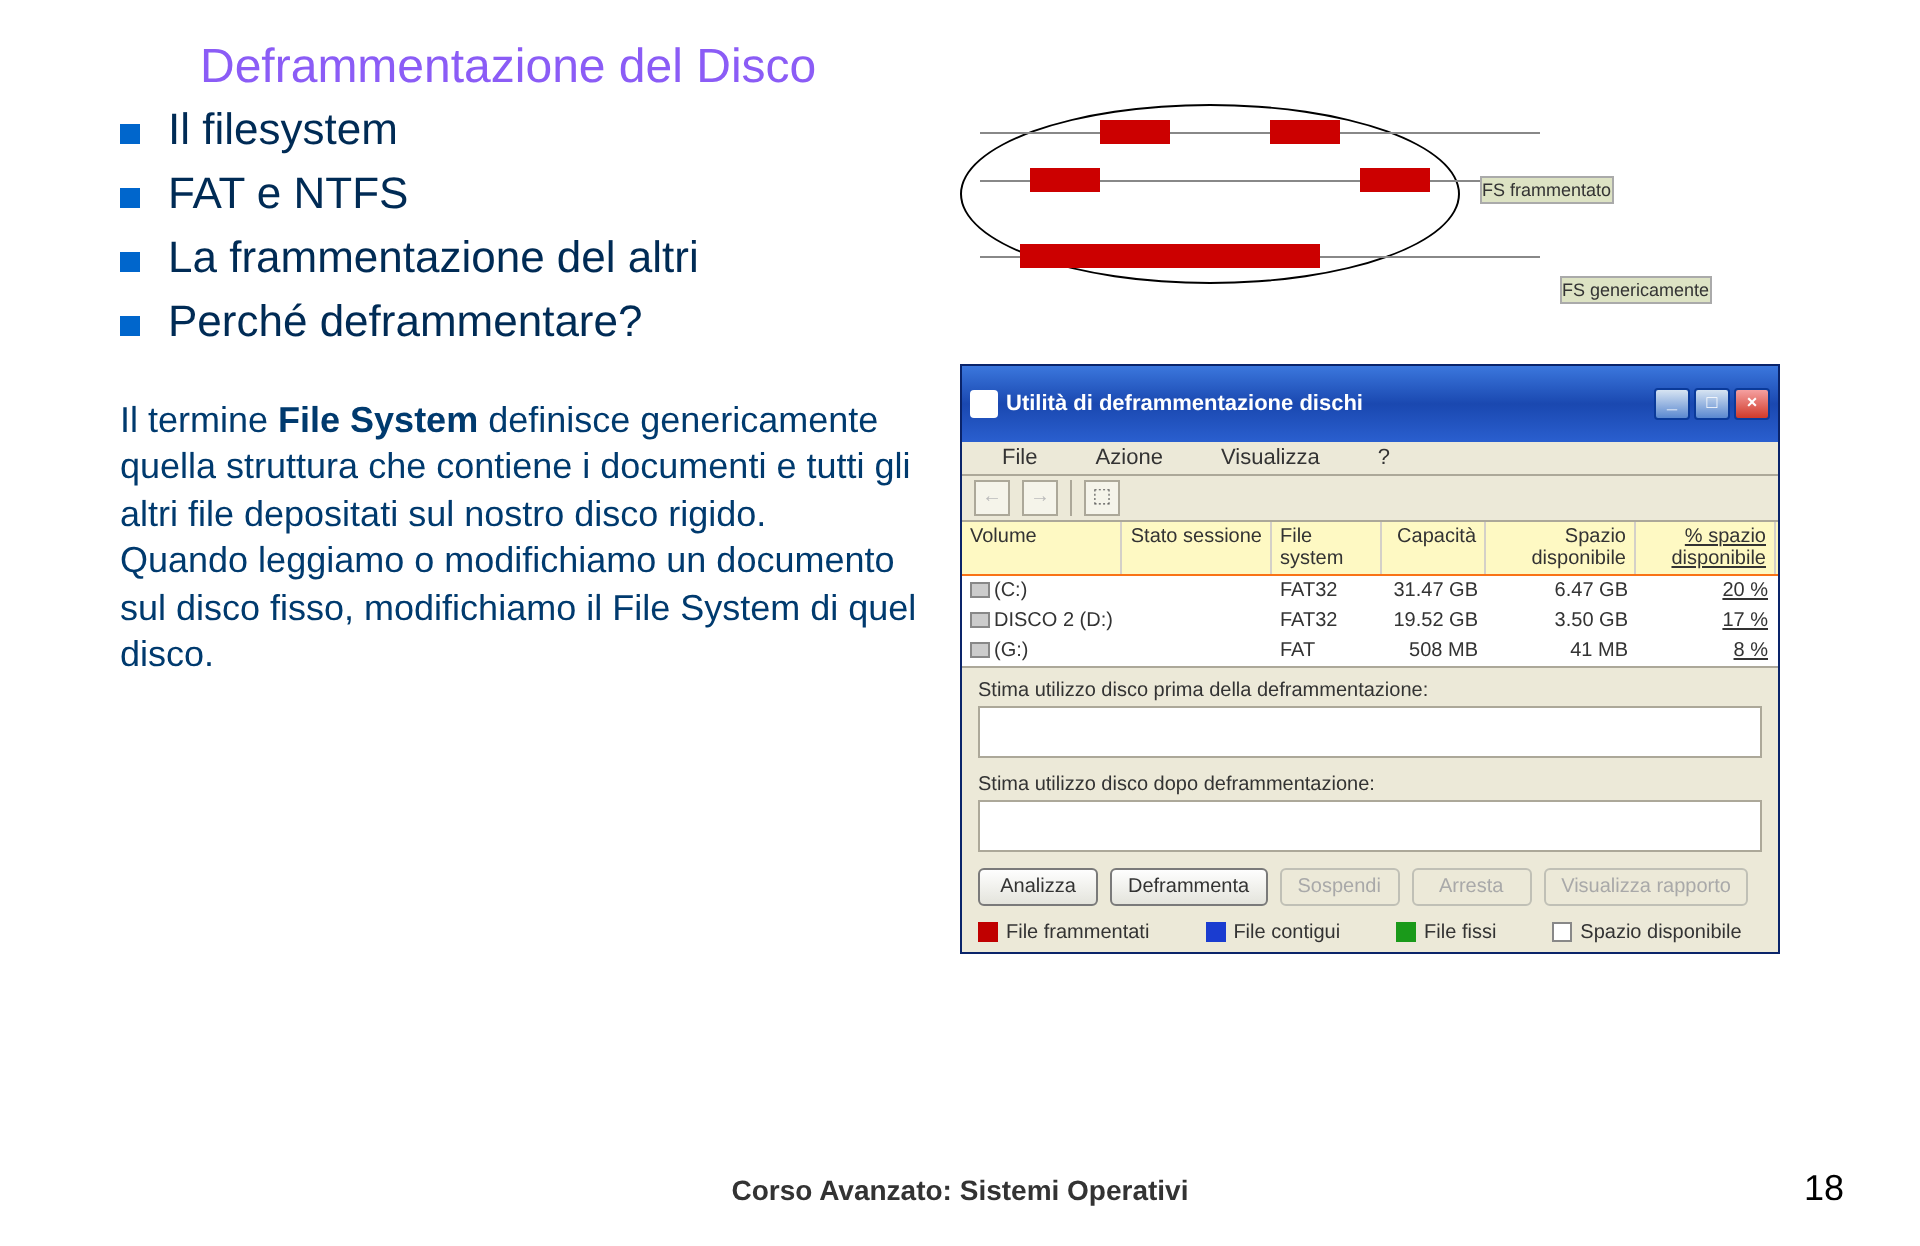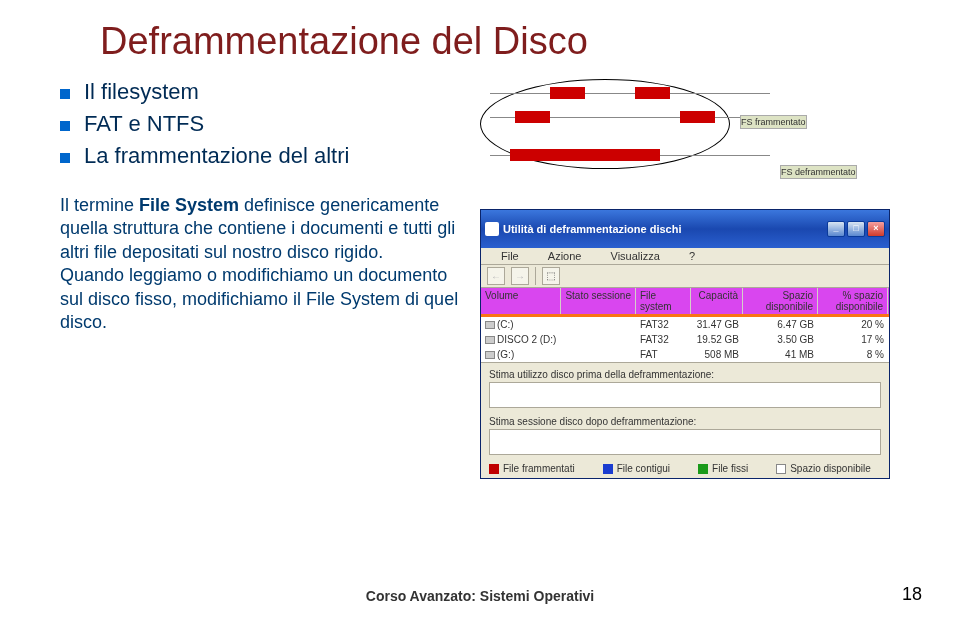--- a/index.html
+++ b/index.html
@@ -11,26 +11,26 @@
     position: relative;
     overflow: hidden;
   }
   .slide {
     width: 960px;
     height: 623px;
     position: relative;
     padding: 20px 60px 40px 60px;
   }
   .title {
-    color: #7f1d1d;
-    font-size: 38px;
+    color: #8b5cf6;
+    font-size: 24px;
     font-family: "Comic Sans MS", cursive, sans-serif;
     font-weight: normal;
     margin-left: 40px;
-    margin-bottom: 16px;
+    margin-bottom: 4px;
   }
   .content-row {
     display: flex;
     flex-direction: row;
   }
   .left-col {
     width: 420px;
     padding-right: 20px;
   }
   .right-col {
@@ -175,38 +175,38 @@
   .sep { width: 1px; height: 18px; background: #aca899; }
   .listview {
     background: #fff;
     border-bottom: 1px solid #aca899;
   }
   .listhead, .listrow {
     display: flex;
     font-size: 10px;
   }
   .listhead {
-    background: #d946ef;
-    border-bottom: 3px solid #f97316;
+    background: #fef9c3;
+    border-bottom: 1px solid #f97316;
   }
   .listhead .cell {
     border-right: 1px solid #d4d0c8;
     padding: 2px 4px;
     color: #333;
   }
   .listrow .cell {
     padding: 2px 4px;
     color: #333;
   }
   .cell.c0 { width: 80px; }
   .cell.c1 { width: 75px; text-align: right; }
   .cell.c2 { width: 55px; }
   .cell.c3 { width: 52px; text-align: right;}
   .cell.c4 { width: 75px; text-align: right;}
-  .cell.c5 { width: 70px; text-align: right;}
+  .cell.c5 { width: 70px; text-align: right; text-decoration: underline;}
   .drive-icon { display:inline-block; width:10px; height:8px; background:#ccc; border:1px solid #888; margin-right:2px; vertical-align:middle;}
   .panelbody {
     padding: 6px 8px 4px 8px;
     background: #ece9d8;
   }
   .sectionlabel {
     font-size: 10px;
     color: #333;
     margin-bottom: 2px;
   }
@@ -280,20 +280,21 @@
 
   <h1 class="title">Deframmentazione del Disco</h1>
 
   <div class="content-row">
 
     <div class="left-col">
       <ul class="bullets">
         <li>Il filesystem</li>
         <li>FAT e NTFS</li>
         <li>La frammentazione del altri</li>
+        <li>Perché deframmentare?</li>
       </ul>
 
       <p class="paragraph">
         <span>Il termine </span><span class="bold">File System</span><span> definisce genericamente quella struttura che contiene i documenti e tutti gli altri file depositati sul nostro disco rigido.</span><br>
         <span>Quando leggiamo o modifichiamo un documento sul disco fisso, modifichiamo il File System di quel disco.</span>
       </p>
     </div>
 
     <div class="right-col">
 
@@ -303,21 +304,21 @@
         <div class="row-line" style="top:14px;left:10px;"></div>
         <div class="block" style="top:8px;left:70px;width:35px;"></div>
         <div class="block" style="top:8px;left:155px;width:35px;"></div>
         <div class="row-line" style="top:38px;left:10px;"></div>
         <div class="block" style="top:32px;left:35px;width:35px;"></div>
         <div class="block" style="top:32px;left:200px;width:35px;"></div>
         <div class="label-box" style="top:36px;left:260px;">FS frammentato</div>
 
         <div class="row-line" style="top:76px;left:10px;"></div>
         <div class="block" style="top:70px;left:30px;width:150px;"></div>
-        <div class="label-box" style="top:86px;left:300px;">FS deframmentato</div>
+        <div class="label-box" style="top:86px;left:300px;">FS genericamente</div>
       </div>
 
       <div class="window">
         <div class="titlebar">
           <span class="titlebar-icon">◧</span>
           <span class="titlebar-title">Utilità di deframmentazione dischi</span>
           <div class="winbtns">
             <div class="winbtn">_</div>
             <div class="winbtn">□</div>
             <div class="winbtn close">×</div>
@@ -365,22 +366,29 @@
             <div class="cell c1"></div>
             <div class="cell c2">FAT</div>
             <div class="cell c3">508 MB</div>
             <div class="cell c4">41 MB</div>
             <div class="cell c5">8 %</div>
           </div>
         </div>
         <div class="panelbody">
           <div class="sectionlabel">Stima utilizzo disco prima della deframmentazione:</div>
           <div class="progress-placeholder"></div>
-          <div class="sectionlabel">Stima sessione disco dopo deframmentazione:</div>
+          <div class="sectionlabel">Stima utilizzo disco dopo deframmentazione:</div>
           <div class="progress-placeholder"></div>
+          <div class="btnrow">
+            <div class="xpbtn">Analizza</div>
+            <div class="xpbtn">Deframmenta</div>
+            <div class="xpbtn disabled">Sospendi</div>
+            <div class="xpbtn disabled">Arresta</div>
+            <div class="xpbtn disabled">Visualizza rapporto</div>
+          </div>
           <div class="legend">
             <span><span class="sw" style="background:#c00000"></span><span>File frammentati</span></span>
             <span><span class="sw" style="background:#1a3cd0"></span><span>File contigui</span></span>
             <span><span class="sw" style="background:#1a9a1a"></span><span>File fissi</span></span>
             <span><span class="sw" style="background:#fff;border:1px solid #888"></span><span>Spazio disponibile</span></span>
           </div>
         </div>
       </div>
 
     </div>

